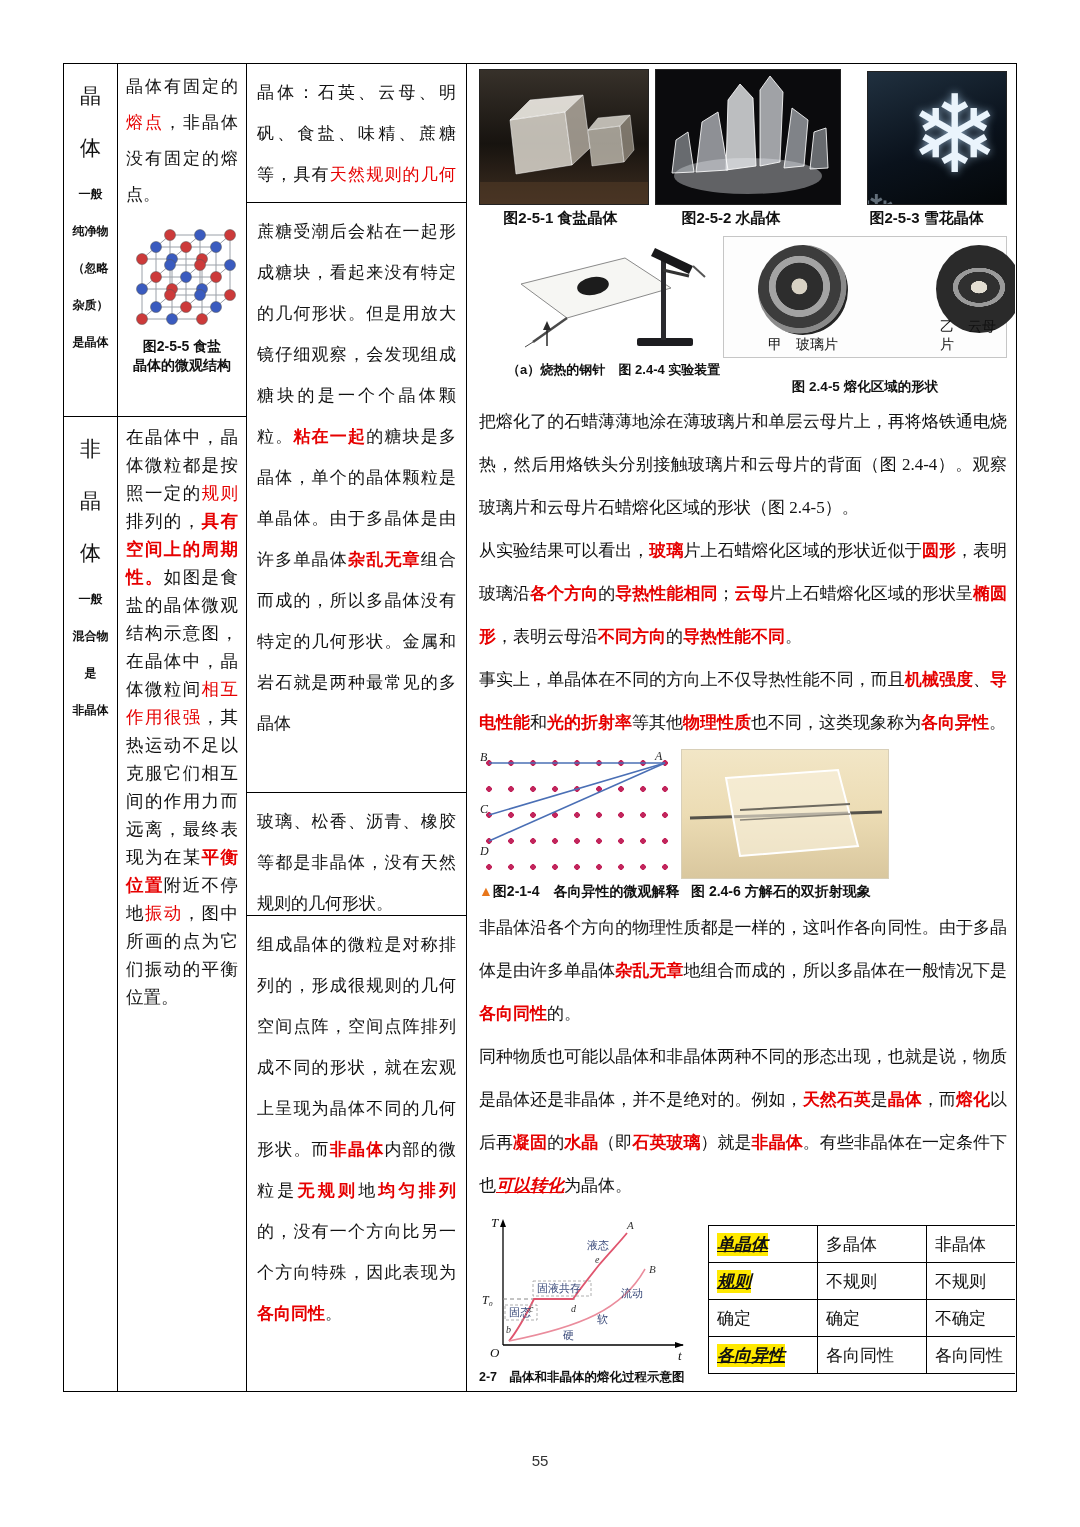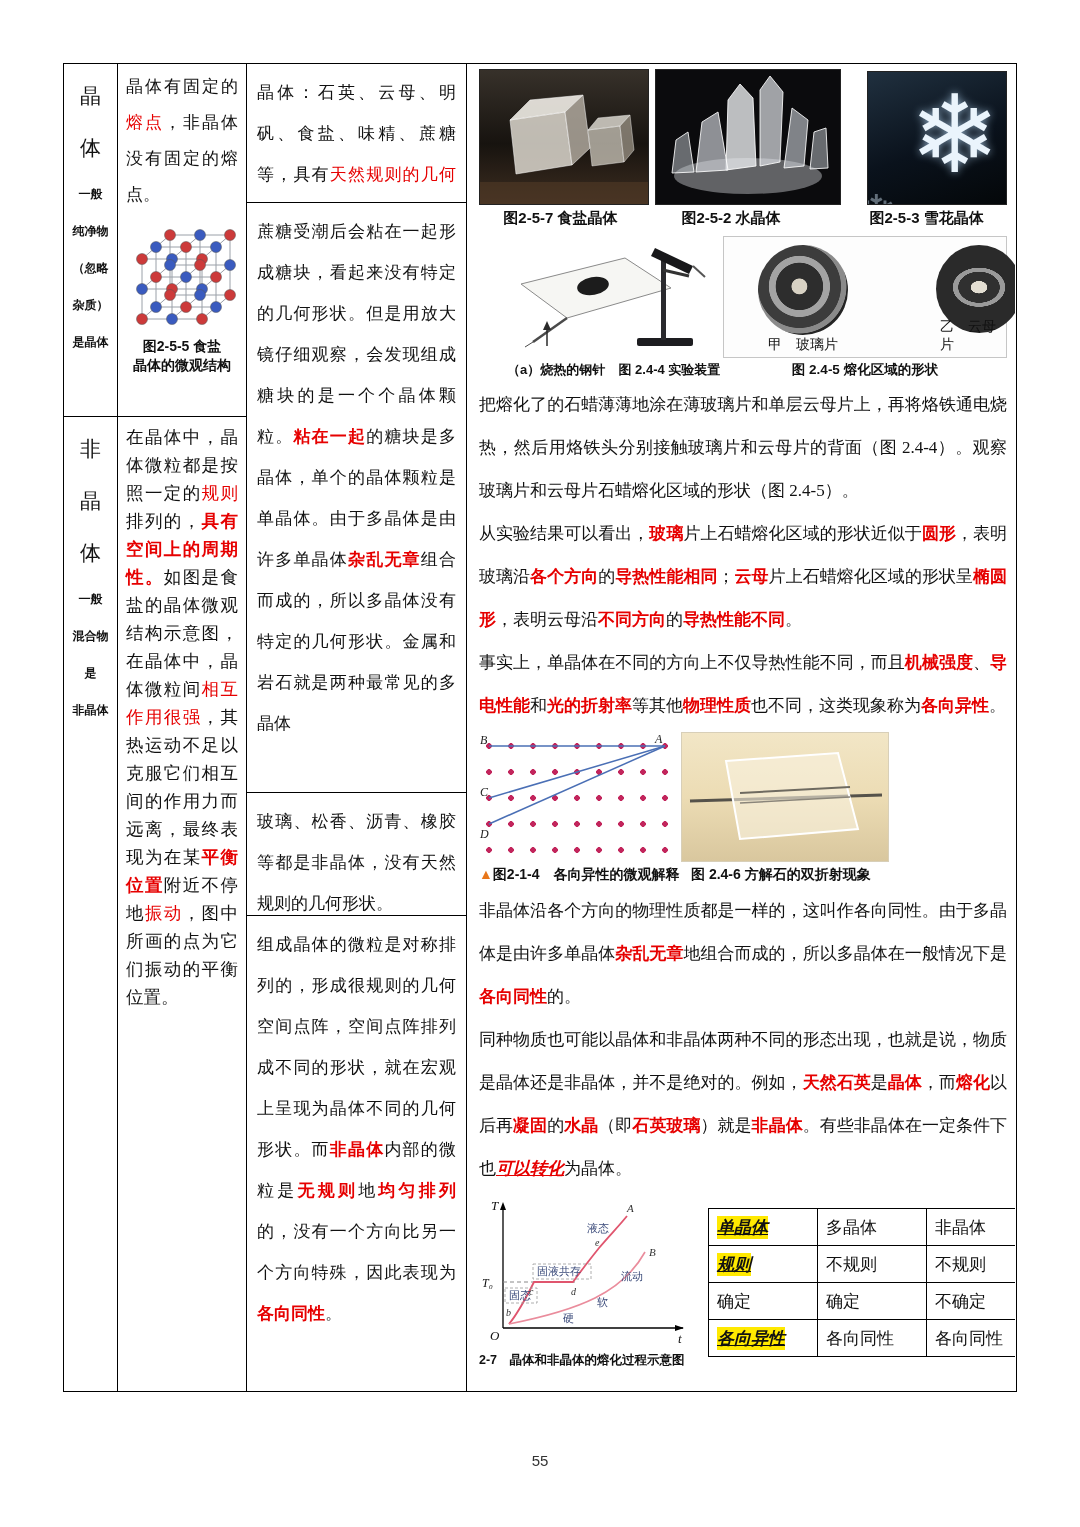--- a/index.html
+++ b/index.html
@@ -57,21 +57,21 @@
   .exp-right { flex:1; margin-left:10px; }
   .regions-box { position:relative; height:122px; background:#fdfdfd; border:1px solid #c6c6c6; }
   .region-circle { position:absolute; top:8px; border-radius:50%; }
   .region-jia { left:34px; width:90px; height:90px;
     background:radial-gradient(circle at 46% 46%, #d8d2c4 0 11%, #2d2d2d 12% 34%, #a3a3a3 35% 44%, #3c3c3c 45% 60%, #8a8a8a 61% 68%, #242424 69% 100%); }
   .region-yi { left:212px; width:86px; height:88px;
     background:radial-gradient(ellipse 52% 38% at 50% 48%, #e3ded2 0 18%, #303030 19% 46%, #9a9a9a 47% 58%, #2a2a2a 59% 100%); }
   .region-label { position:absolute; bottom:3px; font-size:14px; }
   .region-label.jia { left:44px; }
   .region-label.yi { left:216px; }
-  .regions-cap { text-align:center; font-size:13.5px; margin-top:3px; }
+  .regions-cap { text-align:center; font-size:13.5px; margin-top:20px; }
 
   .para { font-size:17px; line-height:43px; text-align:justify; }
 
   .fig3-row { display:flex; align-items:flex-end; margin-top:5px; }
   .dot-fig { position:relative; width:190px; height:128px; background-color:#fff;
     background-image:radial-gradient(circle, #c2255c 0 2.7px, rgba(0,0,0,0) 3px);
     background-size:22px 26px; background-position:-1px -1px; flex-shrink:0; }
   .dot-fig svg { position:absolute; left:0; top:0; }
   .calcite-fig { margin-left:12px; line-height:0; border:1px solid #d8cfb8; }
   .fig3-caps { display:flex; margin:4px 0 5px; font-size:14px; }
@@ -275,21 +275,21 @@
               <polygon points="158,62 170,58 172,98 154,99" fill="#c6cbd2" fill-opacity="0.5"></polygon>
             </g>
           </svg>
         </figure>
         <figure class="photo gap snow">
           <span class="flake-main">❄</span>
           <span class="flake-small">❄</span>
         </figure>
       </div>
       <div class="photo-caps">
-        <span class="cap pc1">图2-5-7 食盐晶体</span>
+        <span class="cap pc1">图2-5-1 食盐晶体</span>
         <span class="cap pc2">图2-5-2 水晶体</span>
         <span class="cap pc3" style="margin-left:26px;">图2-5-3 雪花晶体</span>
       </div>
 
       <div class="exp-row">
         <div class="exp-left">
           <svg width="200" height="118" viewBox="0 0 200 118">
             <rect width="200" height="118" fill="#ffffff"></rect>
             <polygon points="14,48 118,22 164,52 60,82" fill="#f6f6f3" stroke="#8a8a8a" stroke-width="1"></polygon>
             <ellipse cx="86" cy="50" rx="16" ry="9" fill="#1c1c1c" transform="rotate(-10 86 50)"></ellipse>

